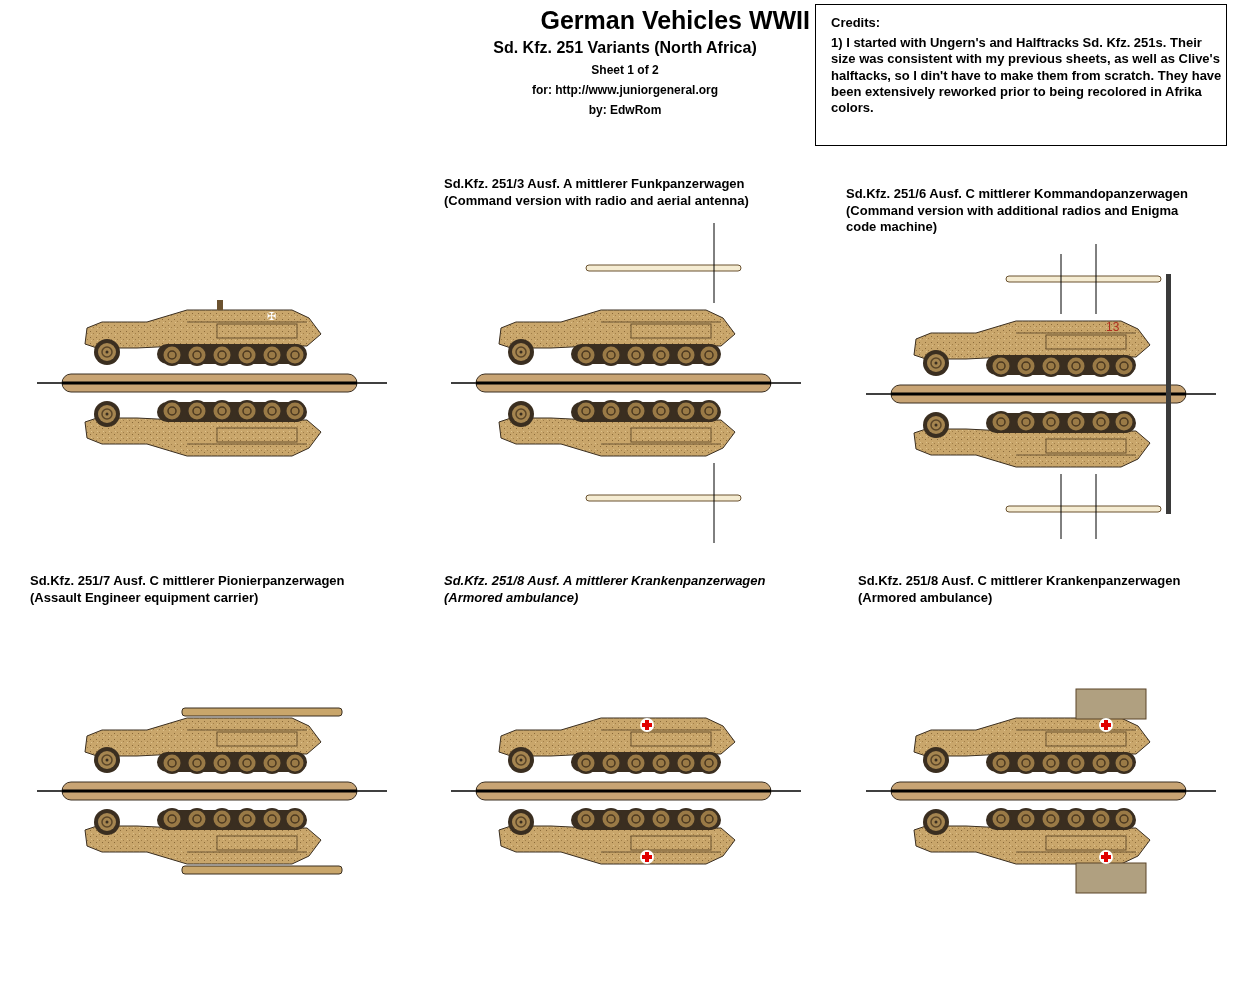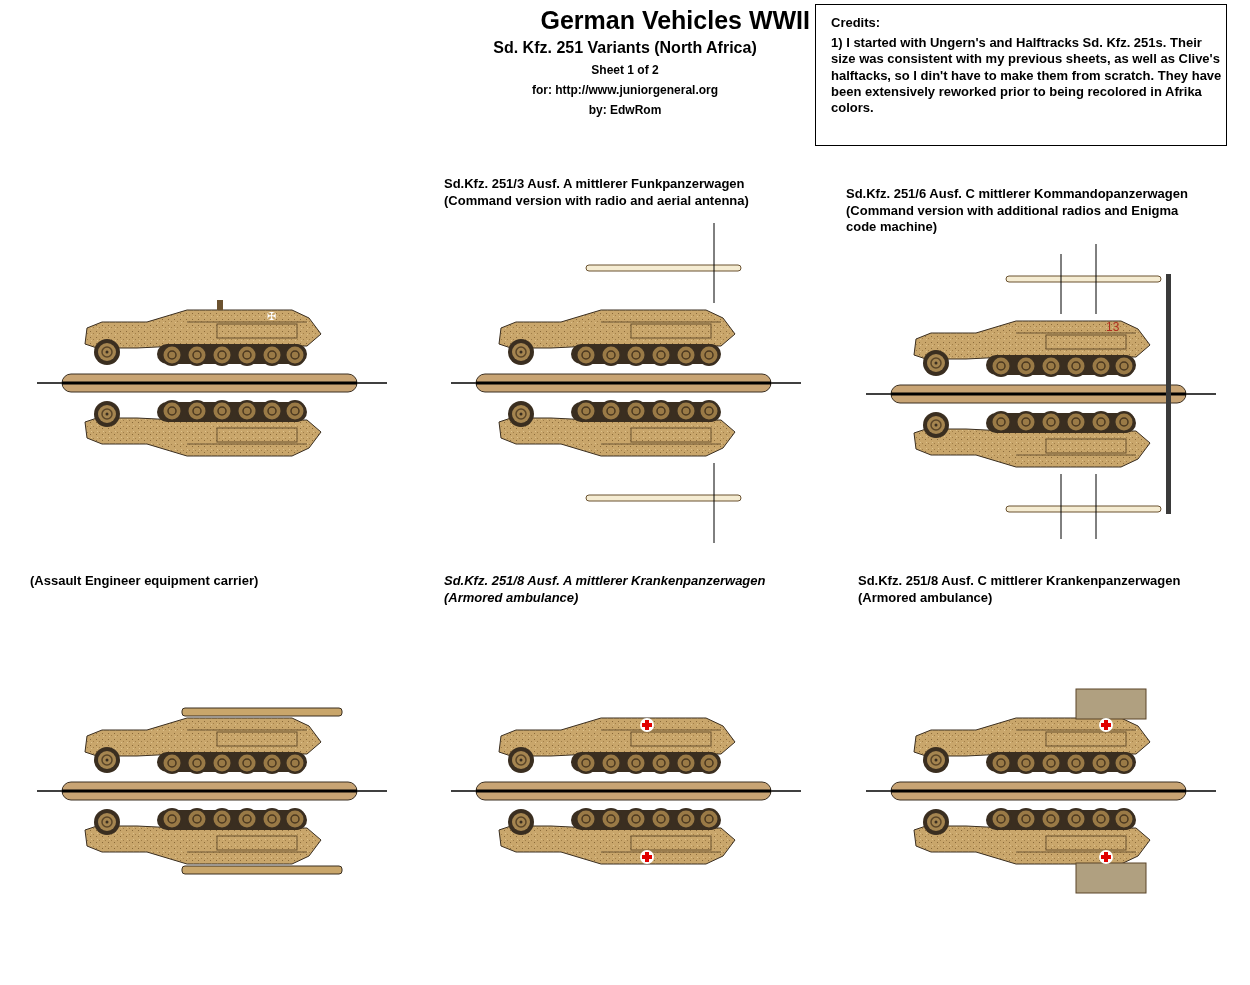--- a/index.html
+++ b/index.html
@@ -72,20 +72,21 @@
 </div>
 <div class="caption" style="left:444px;top:176px;">
   <span>Sd.Kfz. 251/3 Ausf. A mittlerer Funkpanzerwagen</span>
   <span>(Command version with radio and aerial antenna)</span>
 </div>
 <div class="caption" style="left:846px;top:166px;width:360px;margin-top:20px;">
   <span>Sd.Kfz. 251/6 Ausf. C mittlerer Kommandopanzerwagen</span>
   <span>(Command version with additional radios and Enigma code machine)</span>
 </div>
 <div class="caption" style="left:30px;top:573px;">
+  <span>Sd.Kfz. 251/7 Ausf. C mittlerer Pionierpanzerwagen</span>
   <span>(Assault Engineer equipment carrier)</span>
 </div>
 <div class="caption" style="left:444px;top:573px;font-style:italic;">
   <span>Sd.Kfz. 251/8 Ausf. A mittlerer Krankenpanzerwagen</span>
   <span>(Armored ambulance)</span>
 </div>
 <div class="caption" style="left:858px;top:573px;">
   <span>Sd.Kfz. 251/8 Ausf. C mittlerer Krankenpanzerwagen</span>
   <span>(Armored ambulance)</span>
 </div>

